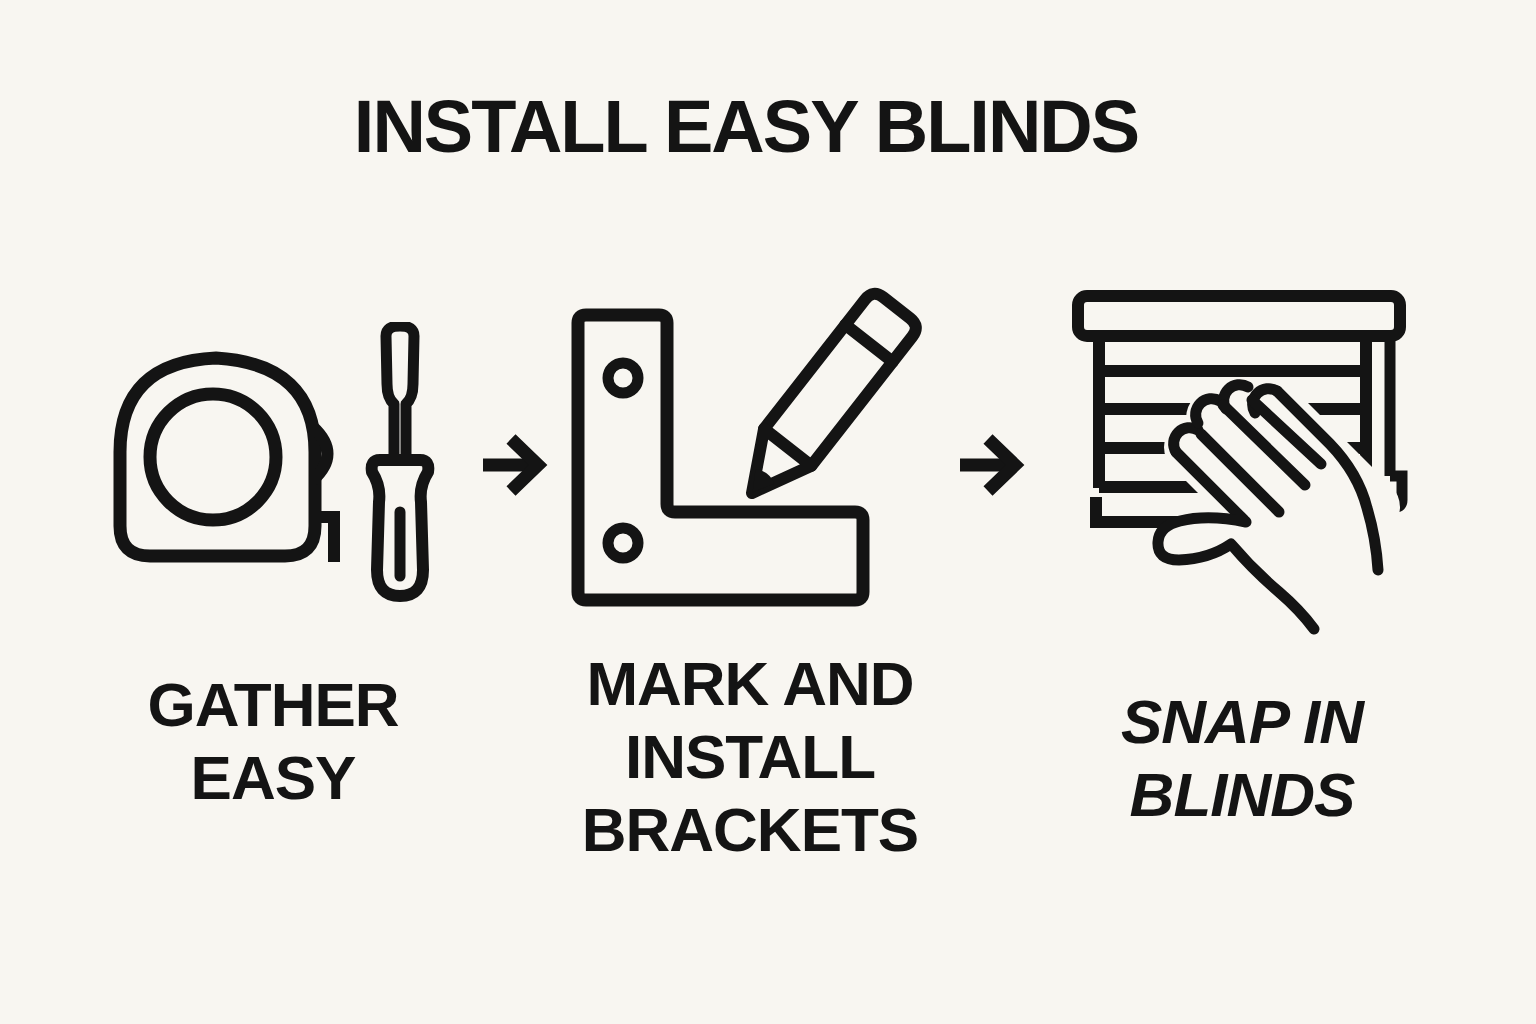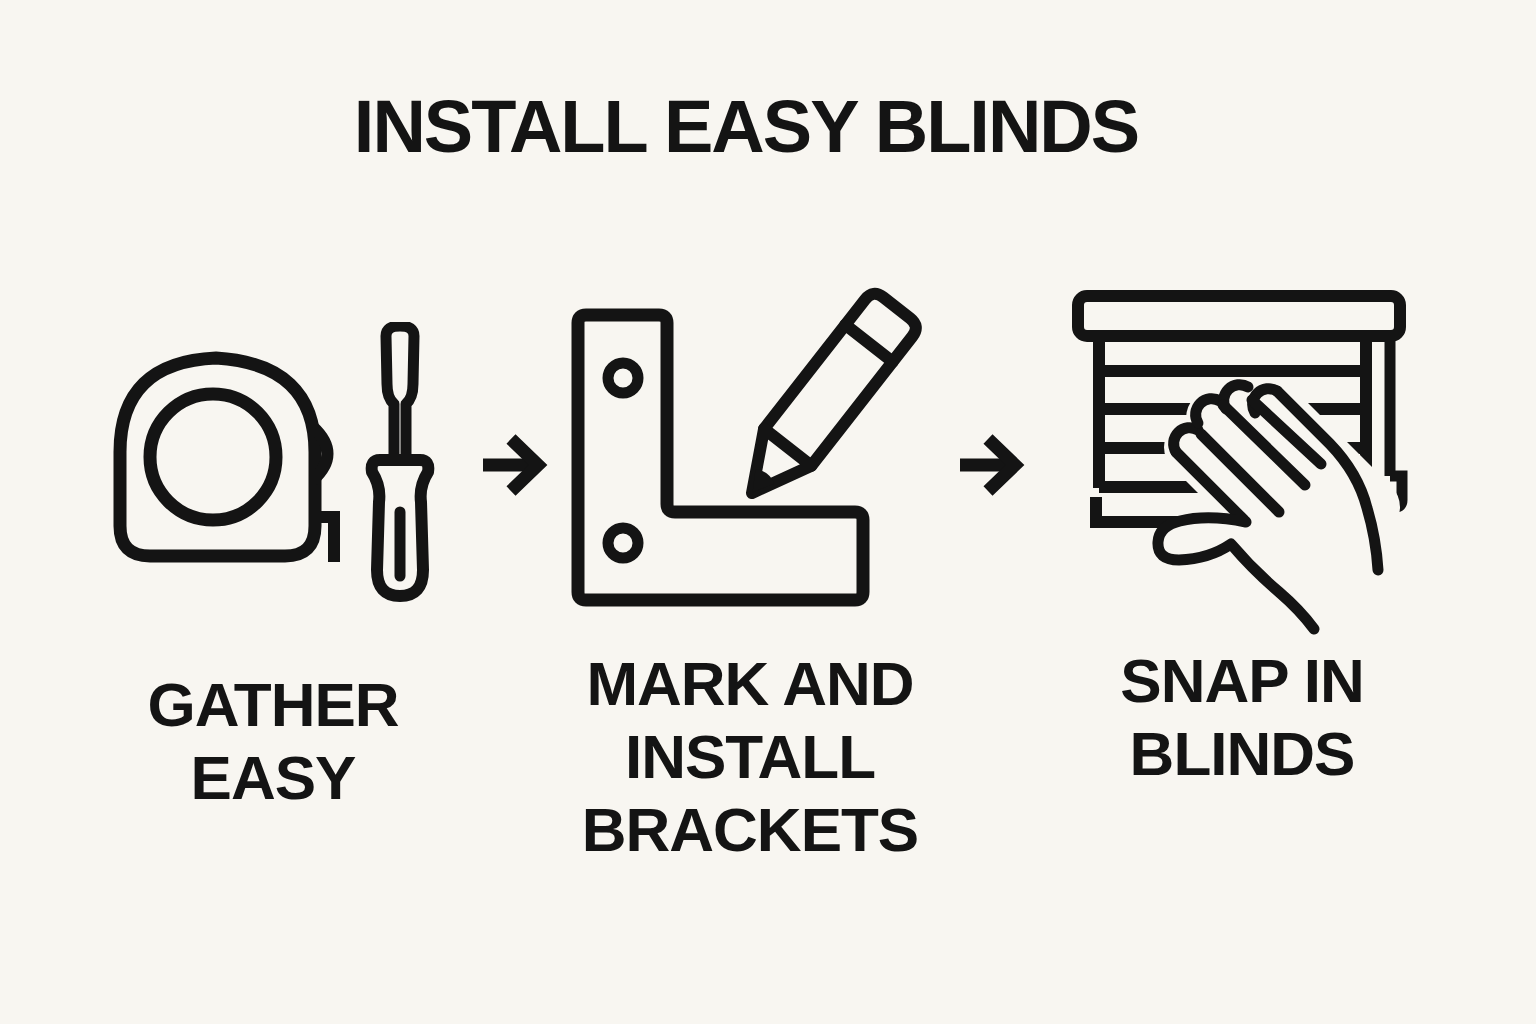--- a/index.html
+++ b/index.html
@@ -14,21 +14,21 @@
     position:absolute; top:84px; left:-22px; width:1536px;
     text-align:center; font-size:74px; font-weight:700;
     letter-spacing:-2px; margin:0; white-space:nowrap;
   }
   .step-label {
     position:absolute; text-align:center; font-size:62px; font-weight:700;
     line-height:73px; letter-spacing:-1px; white-space:pre-line;
   }
   #label-1 { left:113px; top:668px; width:320px; }
   #label-2 { left:550px; top:647px; width:400px; }
-  #label-3 { left:1072px; top:644px; width:340px; }
+  #label-3 { left:1072px; top:685px; width:340px;font-style:italic; }
   .icon { position:absolute; }
   #tape   { left:112px; top:334px; width:233px; height:240px; }
   #driver { left:355px; top:322px; width:90px;  height:282px; }
   #arrow1 { left:481px; top:433px; width:70px;  height:64px; }
   #bracket-group { left:570px; top:270px; width:375px; height:345px; }
   #arrow2 { left:958px; top:433px; width:70px;  height:64px; }
   #blinds-group { left:1068px; top:288px; width:372px; height:362px; }
   
   .o   { fill:none; stroke:var(--ink); stroke-width:12; stroke-miterlimit:10; }
   .o13 { stroke-width:13; }

